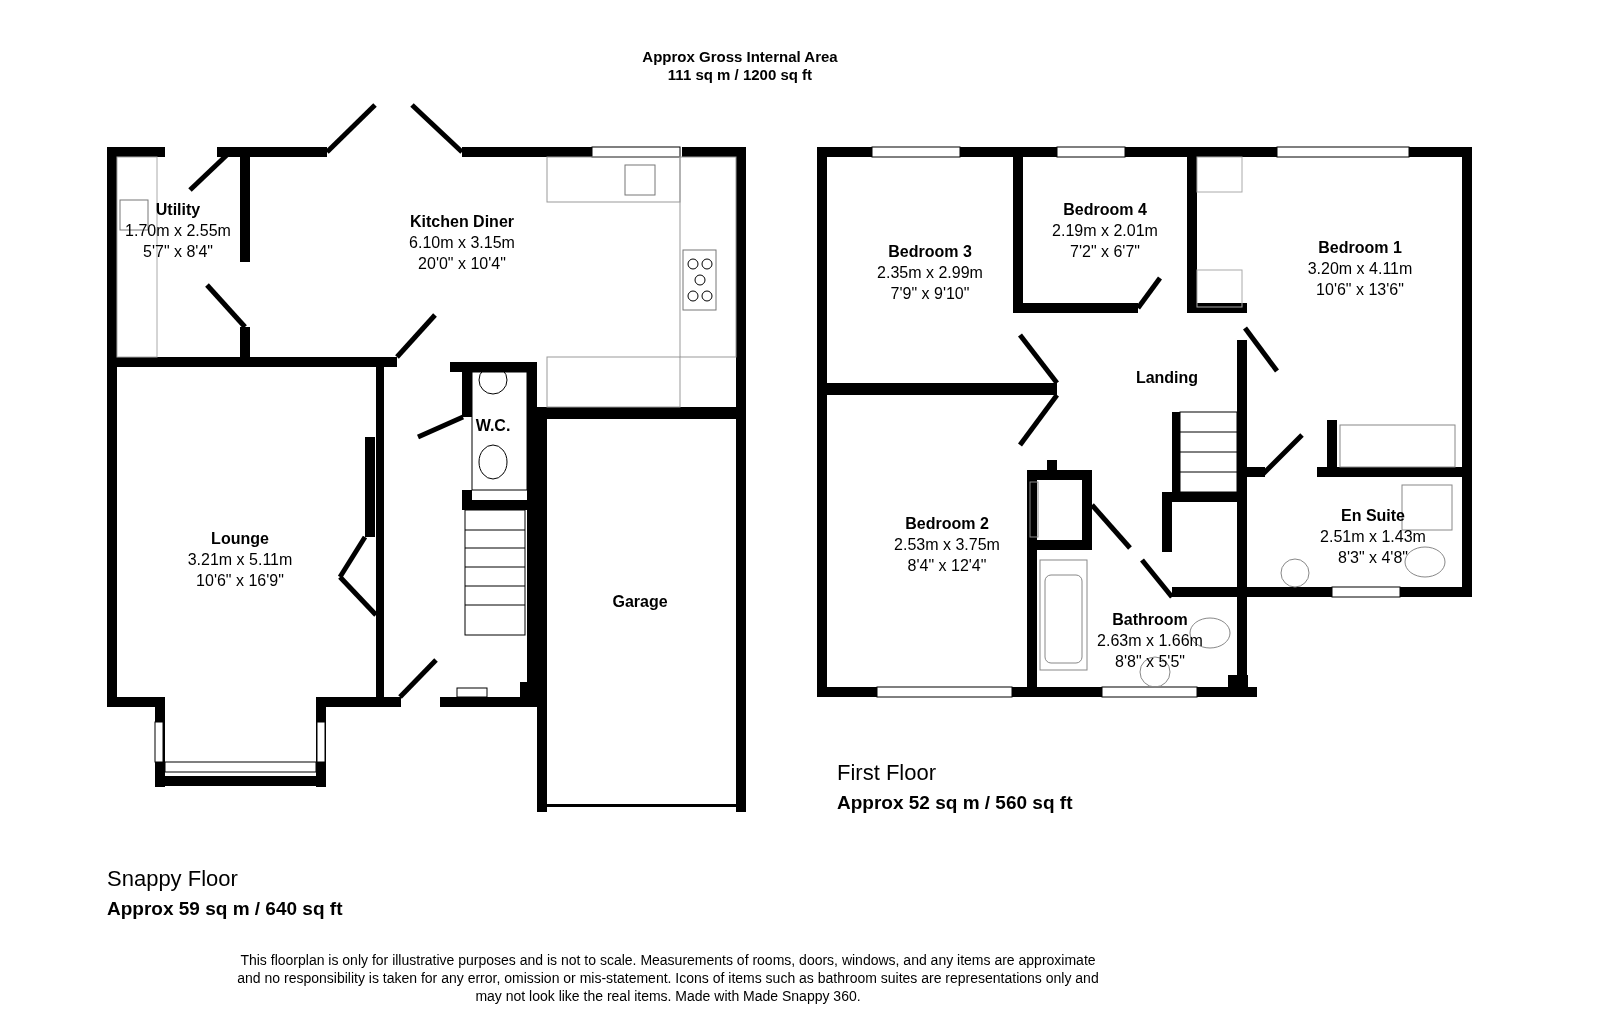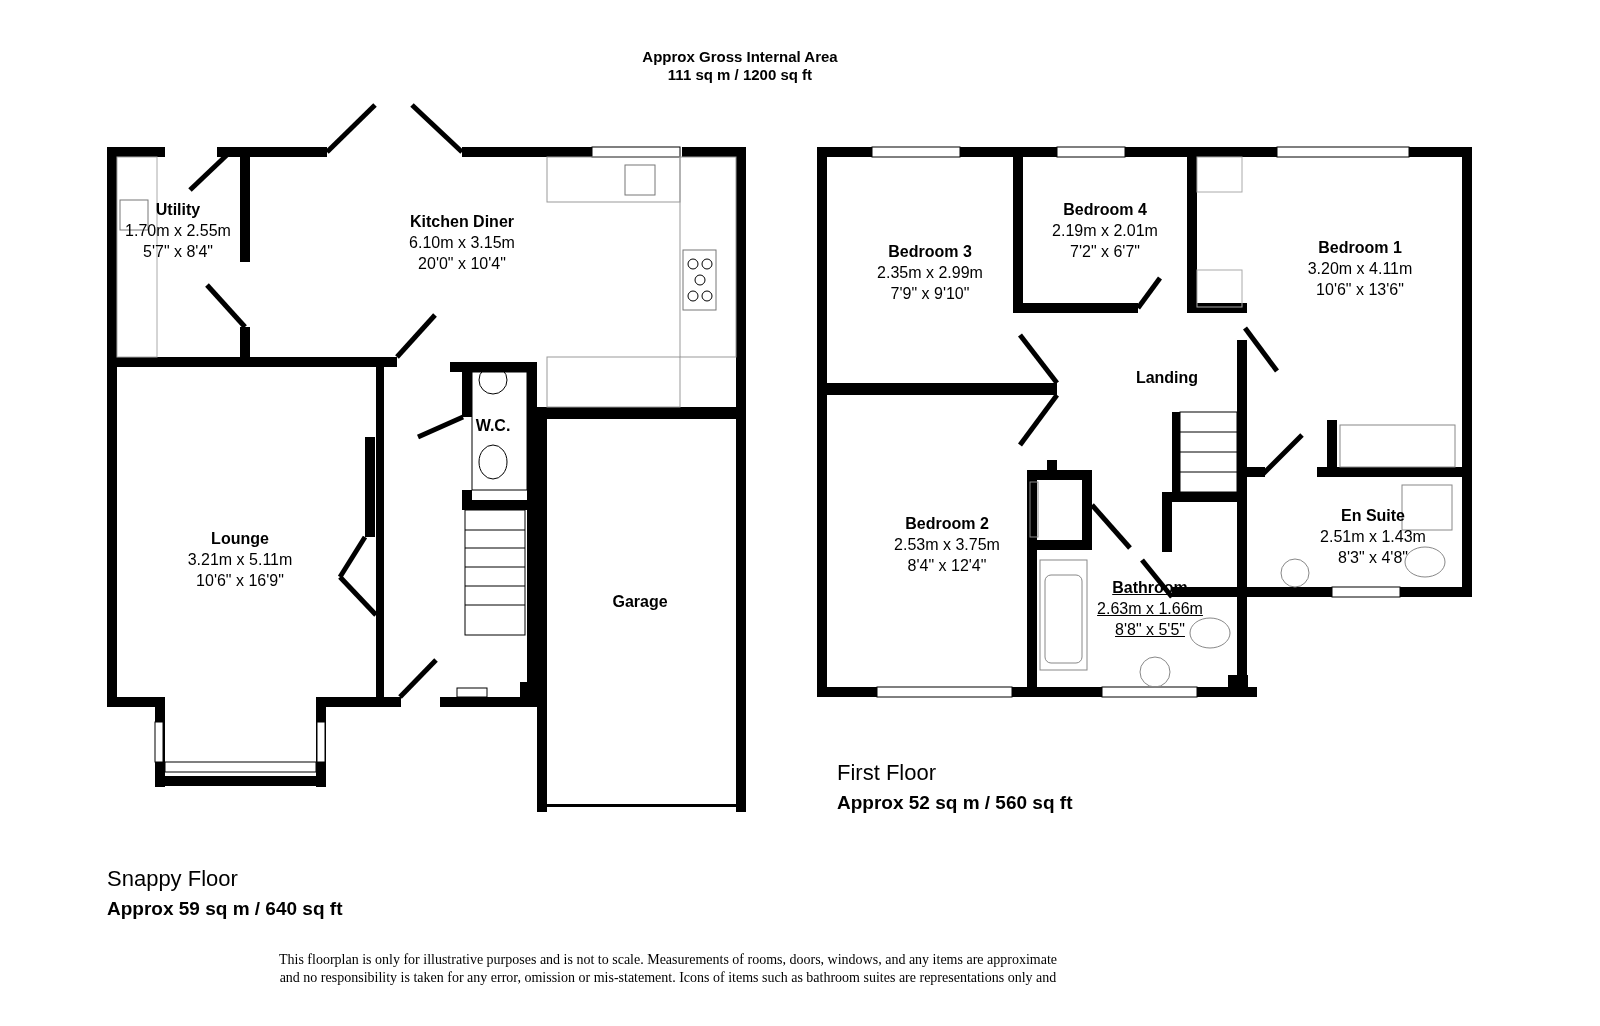--- a/index.html
+++ b/index.html
@@ -5,21 +5,21 @@
   html,body{margin:0;padding:0;background:#fff;}
   body{width:1600px;height:1026px;position:relative;overflow:hidden;font-family:"Liberation Sans",sans-serif;color:#000;}
   svg.plan{position:absolute;left:0;top:0;}
   .abs{position:absolute;}
   .title{left:0;width:1480px;top:48px;text-align:center;font-weight:bold;font-size:15px;line-height:18px;}
   .room{position:absolute;text-align:center;transform:translateX(-50%);font-size:16px;line-height:21px;white-space:nowrap;}
   .room .nm{font-weight:bold;}
   .floor-label{position:absolute;}
   .floor-label .fn{font-size:22px;line-height:26px;}
   .floor-label .fa{font-weight:bold;font-size:19px;margin-top:6px;}
-  .disclaimer{left:0;width:1336px;top:951px;text-align:center;font-size:14px;line-height:18px;font-family:Liberation Serif, serif;}
+  .disclaimer{left:0;width:1336px;top:951px;text-align:center;font-size:14px;line-height:18px;}
 </style>
 </head>
 <body>
 
 <svg class="plan" width="1600" height="1026" viewBox="0 0 1600 1026">
   <g fill="#000">
 
     <rect x="107" y="147" width="10" height="215"></rect>
     <rect x="107" y="147" width="58" height="10"></rect>
     <rect x="217" y="147" width="110" height="10"></rect>
@@ -200,31 +200,32 @@
 <div class="room" style="left:947px;top:513px;">
   <div class="nm">Bedroom 2</div>
   <div>2.53m x 3.75m</div>
   <div>8'4" x 12'4"</div>
 </div>
 <div class="room" style="left:1349px;top:505px;margin-left:24px;">
   <div class="nm">En Suite</div>
   <div>2.51m x 1.43m</div>
   <div>8'3" x 4'8"</div>
 </div>
-<div class="room" style="left:1150px;top:577px;text-decoration:underline;">
+<div class="room" style="left:1150px;top:609px;">
   <div class="nm">Bathroom</div>
   <div>2.63m x 1.66m</div>
   <div>8'8" x 5'5"</div>
 </div>
 
 <div class="floor-label" style="left:837px;top:760px;">
   <div class="fn">First Floor</div>
   <div class="fa">Approx 52 sq m / 560 sq ft</div>
 </div>
 <div class="floor-label" style="left:107px;top:866px;">
   <div class="fn">Snappy Floor</div>
   <div class="fa">Approx 59 sq m / 640 sq ft</div>
 </div>
 
 <div class="abs disclaimer">
   <div>This floorplan is only for illustrative purposes and is not to scale. Measurements of rooms, doors, windows, and any items are approximate</div>
   <div>and no responsibility is taken for any error, omission or mis-statement. Icons of items such as bathroom suites are representations only and</div>
+  <div>may not look like the real items. Made with Made Snappy 360.</div>
 </div>
 
 </body></html>

